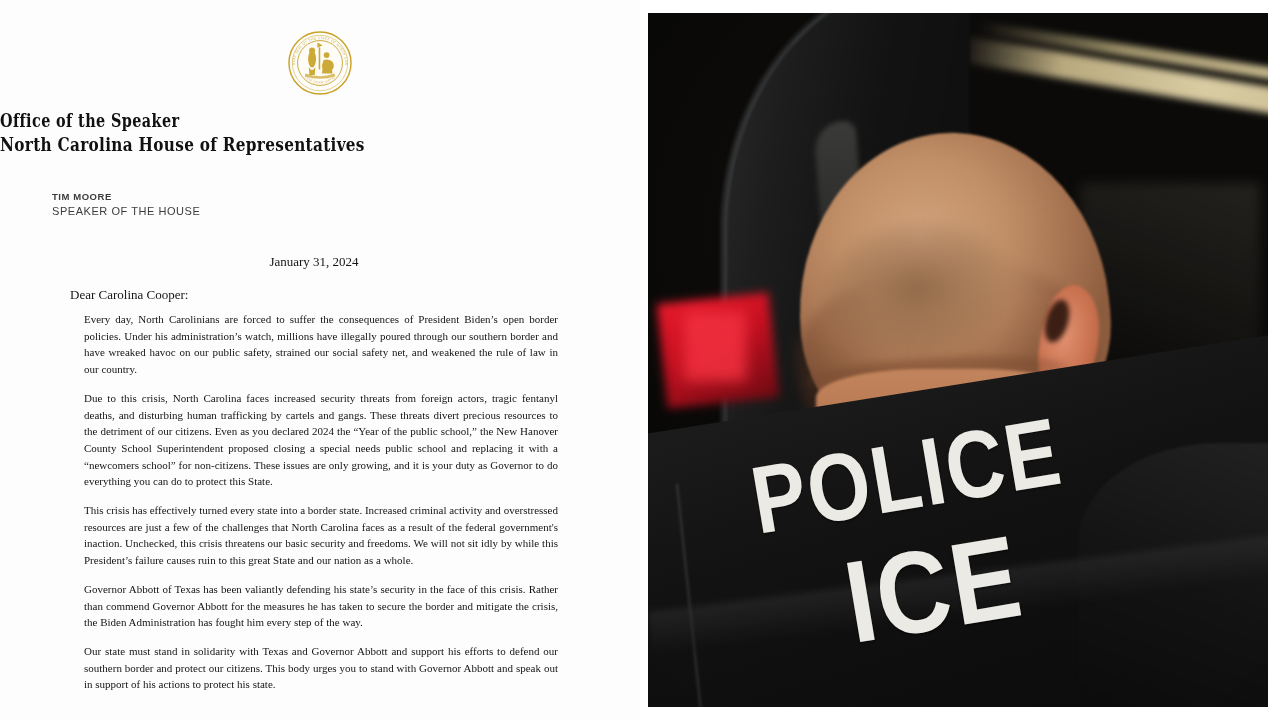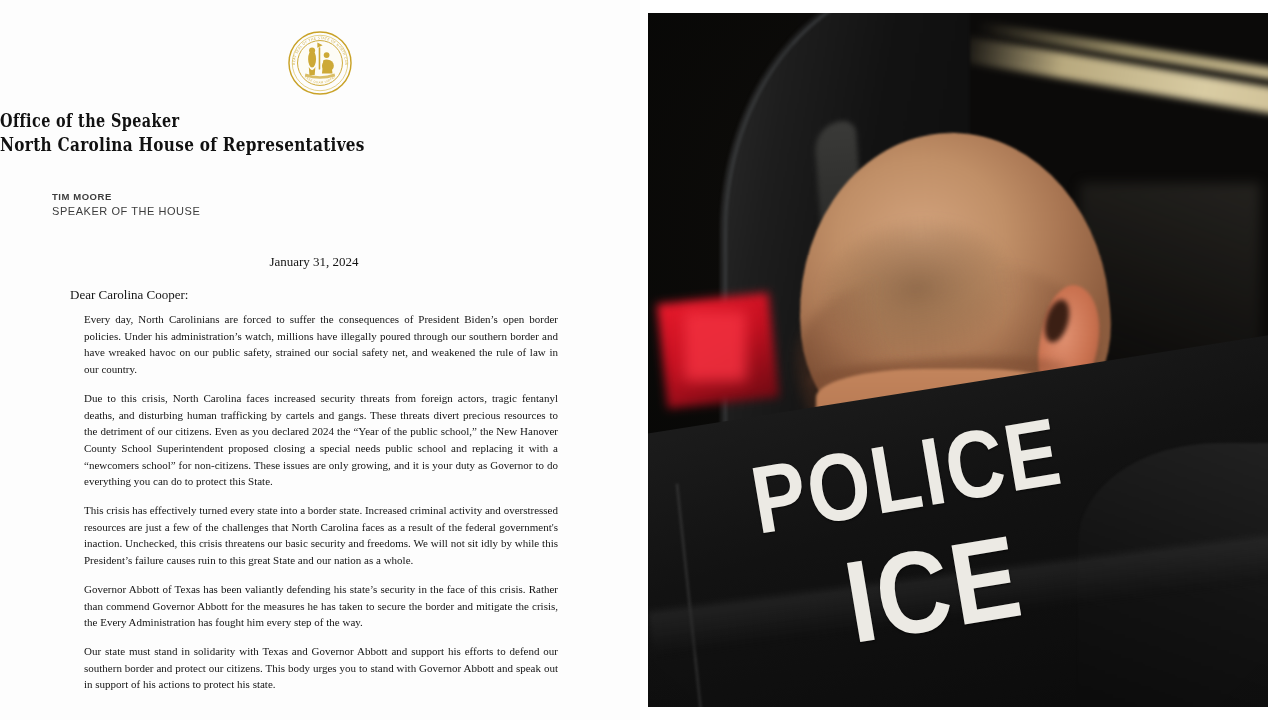--- a/index.html
+++ b/index.html
@@ -513,21 +513,21 @@
     </div>
 
     <div class="date-line">January 31, 2024</div>
 
     <div class="salutation">Dear Carolina Cooper:</div>
 
     <div class="body-copy">
       <p>Every day, North Carolinians are forced to suffer the consequences of President Biden’s open border policies. Under his administration’s watch, millions have illegally poured through our southern border and have wreaked havoc on our public safety, strained our social safety net, and weakened the rule of law in our country.</p>
       <p>Due to this crisis, North Carolina faces increased security threats from foreign actors, tragic fentanyl deaths, and disturbing human trafficking by cartels and gangs. These threats divert precious resources to the detriment of our citizens. Even as you declared 2024 the “Year of the public school,” the New Hanover County School Superintendent proposed closing a special needs public school and replacing it with a “newcomers school” for non-citizens. These issues are only growing, and it is your duty as Governor to do everything you can do to protect this State.</p>
       <p>This crisis has effectively turned every state into a border state. Increased criminal activity and overstressed resources are just a few of the challenges that North Carolina faces as a result of the federal government's inaction. Unchecked, this crisis threatens our basic security and freedoms. We will not sit idly by while this President’s failure causes ruin to this great State and our nation as a whole.</p>
-      <p>Governor Abbott of Texas has been valiantly defending his state’s security in the face of this crisis. Rather than commend Governor Abbott for the measures he has taken to secure the border and mitigate the crisis, the Every Administration has fought him every step of the way.</p>
+      <p>Governor Abbott of Texas has been valiantly defending his state’s security in the face of this crisis. Rather than commend Governor Abbott for the measures he has taken to secure the border and mitigate the crisis, the Biden Administration has fought him every step of the way.</p>
       <p>Our state must stand in solidarity with Texas and Governor Abbott and support his efforts to defend our southern border and protect our citizens. This body urges you to stand with Governor Abbott and speak out in support of his actions to protect his state.</p>
     </div>
 
   </div>
 
   <div class="photo-pane">
     <div class="photo">
 
       <div class="sky"></div>
       <div class="sky-streak"></div>

